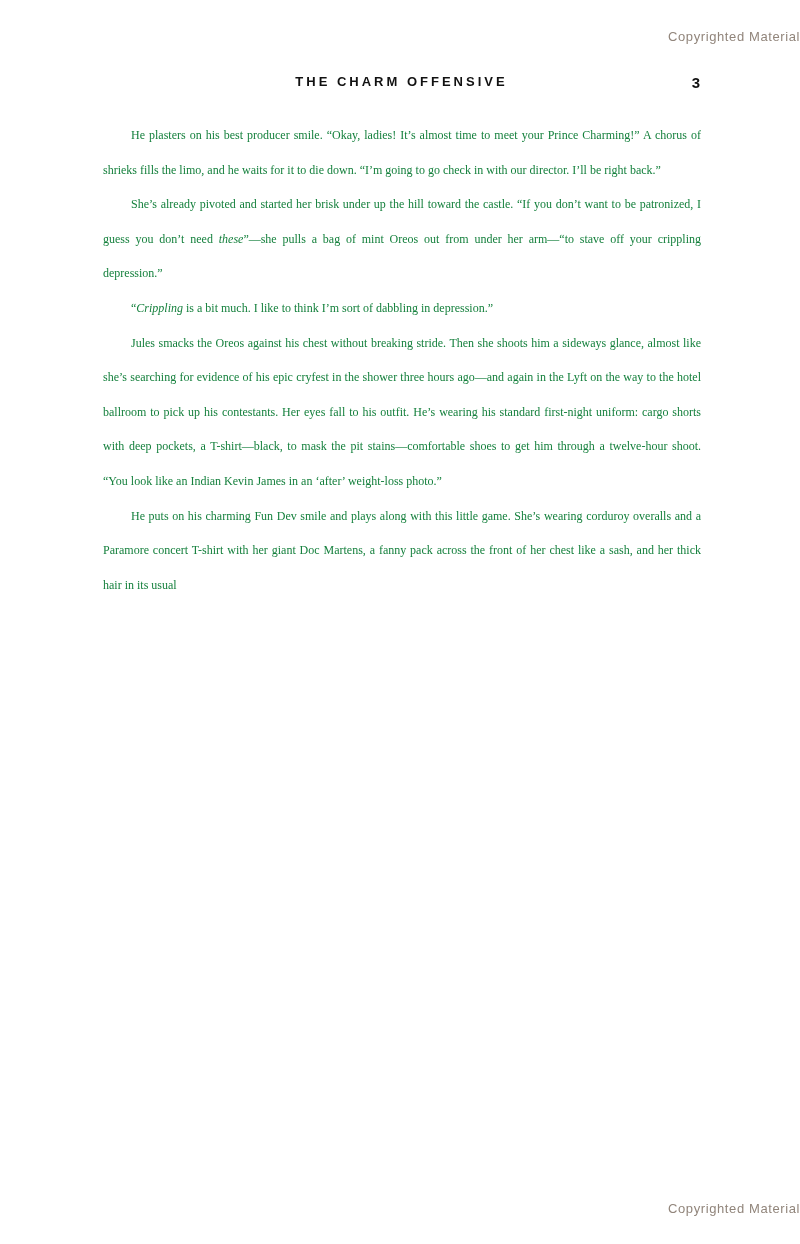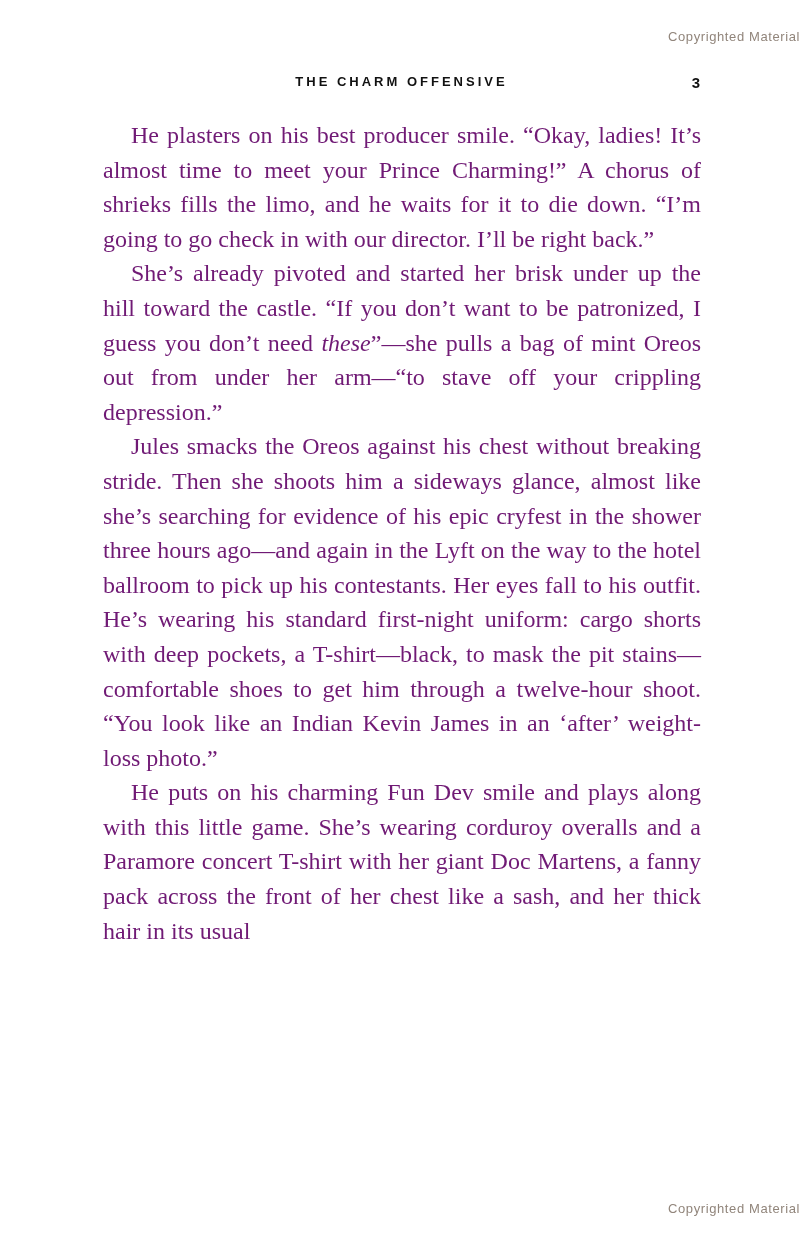--- a/index.html
+++ b/index.html
@@ -50,24 +50,24 @@
     top: 0;
     font-size: 15px;
     font-weight: 700;
     color: #111111;
   }
   .body-text {
     position: absolute;
     top: 118px;
     left: 103px;
     width: 598px;
-    font-size: 24px;
+    font-size: 12px;
     line-height: 34.6px;
     text-align: justify;
-    color: #701a75;
+    color: #15803d;
   }
   .body-text p.para {
     text-indent: 28px;
     margin: 0;
   }
   .body-text em {
     font-style: italic;
   }
 </style>
 </head>
@@ -78,19 +78,20 @@
   <div class="copyright copyright-top">Copyrighted Material</div>
 
   <div class="running-header">
     <div class="book-title">THE CHARM OFFENSIVE</div>
     <div class="page-number">3</div>
   </div>
 
   <div class="body-text">
       <p class="para"><span>He plasters on his best producer smile. “Okay, ladies! It’s almost time to meet your Prince Charming!” A chorus of shrieks fills the limo, and he waits for it to die down. “I’m going to go check in with our director. I’ll be right back.”</span></p>
       <p class="para"><span>She’s already pivoted and started her brisk under up the hill toward the castle. “If you don’t want to be patronized, I guess you don’t need </span><em>these</em><span>”—she pulls a bag of mint Oreos out from under her arm—“to stave off your crippling depression.”</span></p>
+      <p class="para"><span>“</span><em>Crippling</em><span> is a bit much. I like to think I’m sort of dabbling in depression.”</span></p>
       <p class="para"><span>Jules smacks the Oreos against his chest without breaking stride. Then she shoots him a sideways glance, almost like she’s searching for evidence of his epic cryfest in the shower three hours ago—and again in the Lyft on the way to the hotel ballroom to pick up his contestants. Her eyes fall to his outfit. He’s wearing his standard first-night uniform: cargo shorts with deep pockets, a T-shirt—black, to mask the pit stains—comfortable shoes to get him through a twelve-hour shoot. “You look like an Indian Kevin James in an ‘after’ weight-loss photo.”</span></p>
       <p class="para"><span>He puts on his charming Fun Dev smile and plays along with this little game. She’s wearing corduroy overalls and a Paramore concert T-shirt with her giant Doc Martens, a fanny pack across the front of her chest like a sash, and her thick hair in its usual</span></p>
     </div>
 
   <div class="copyright copyright-bottom">Copyrighted Material</div>
 
 </div>
 
 </body></html>

